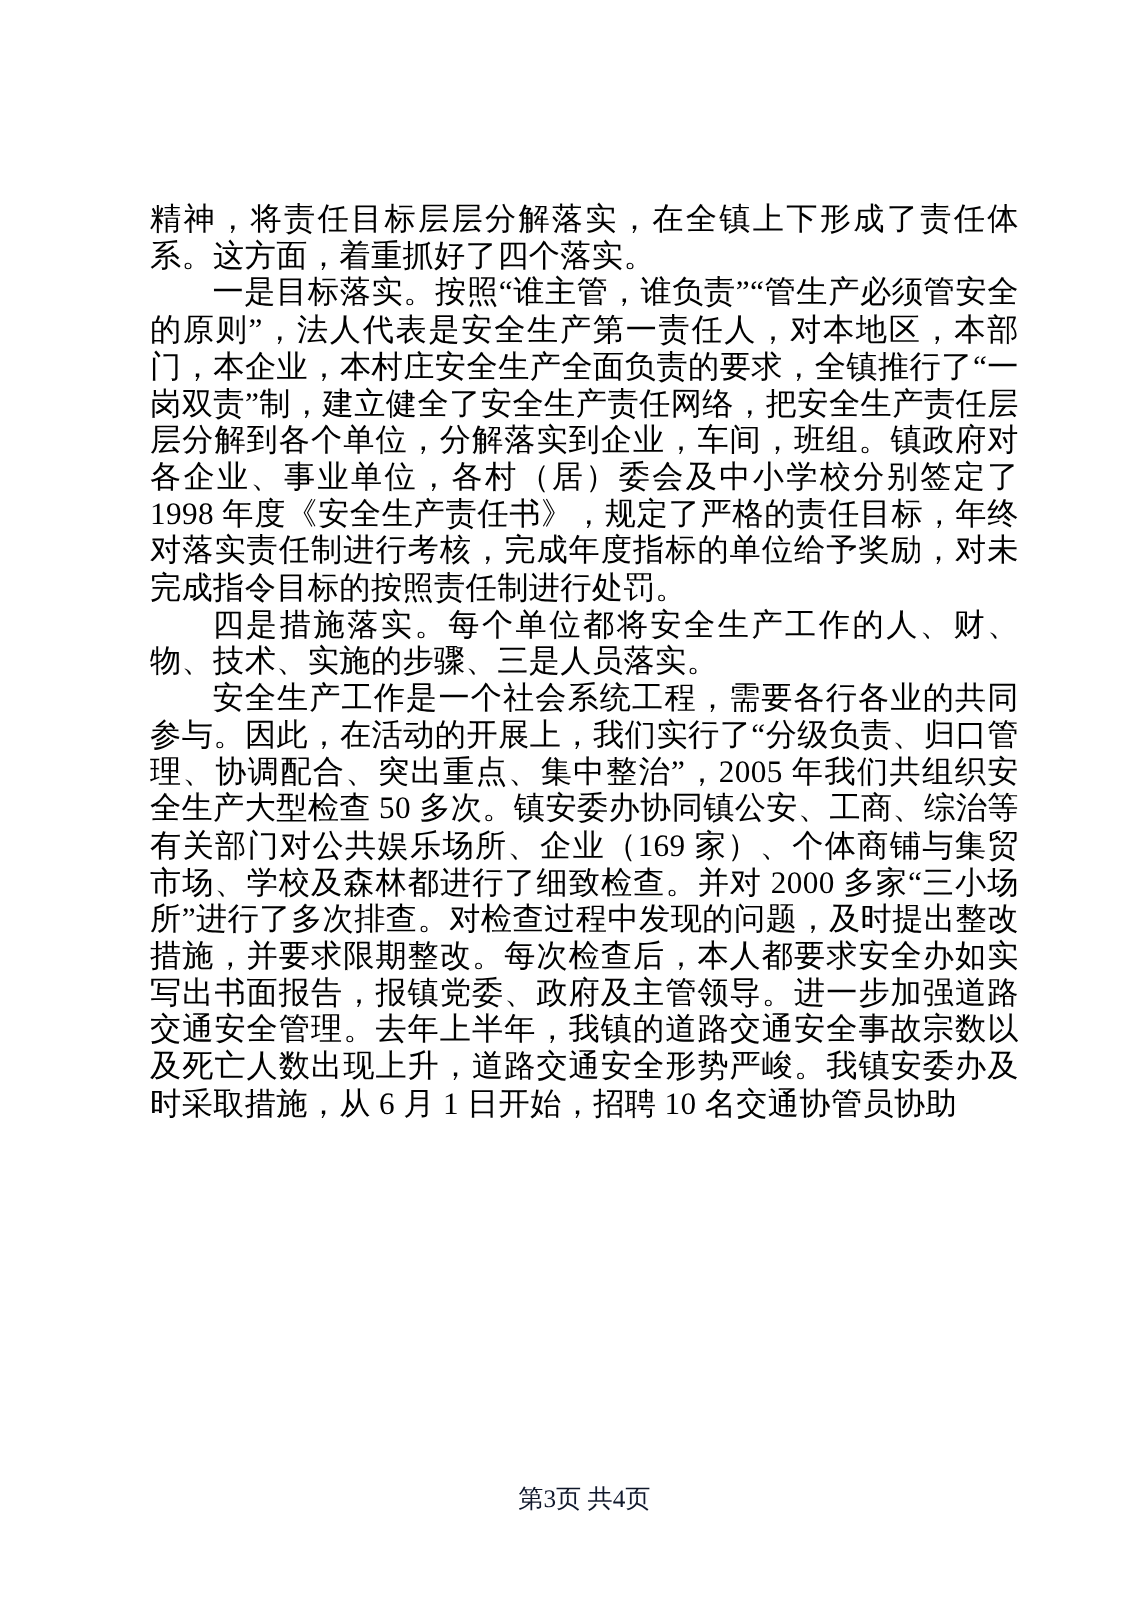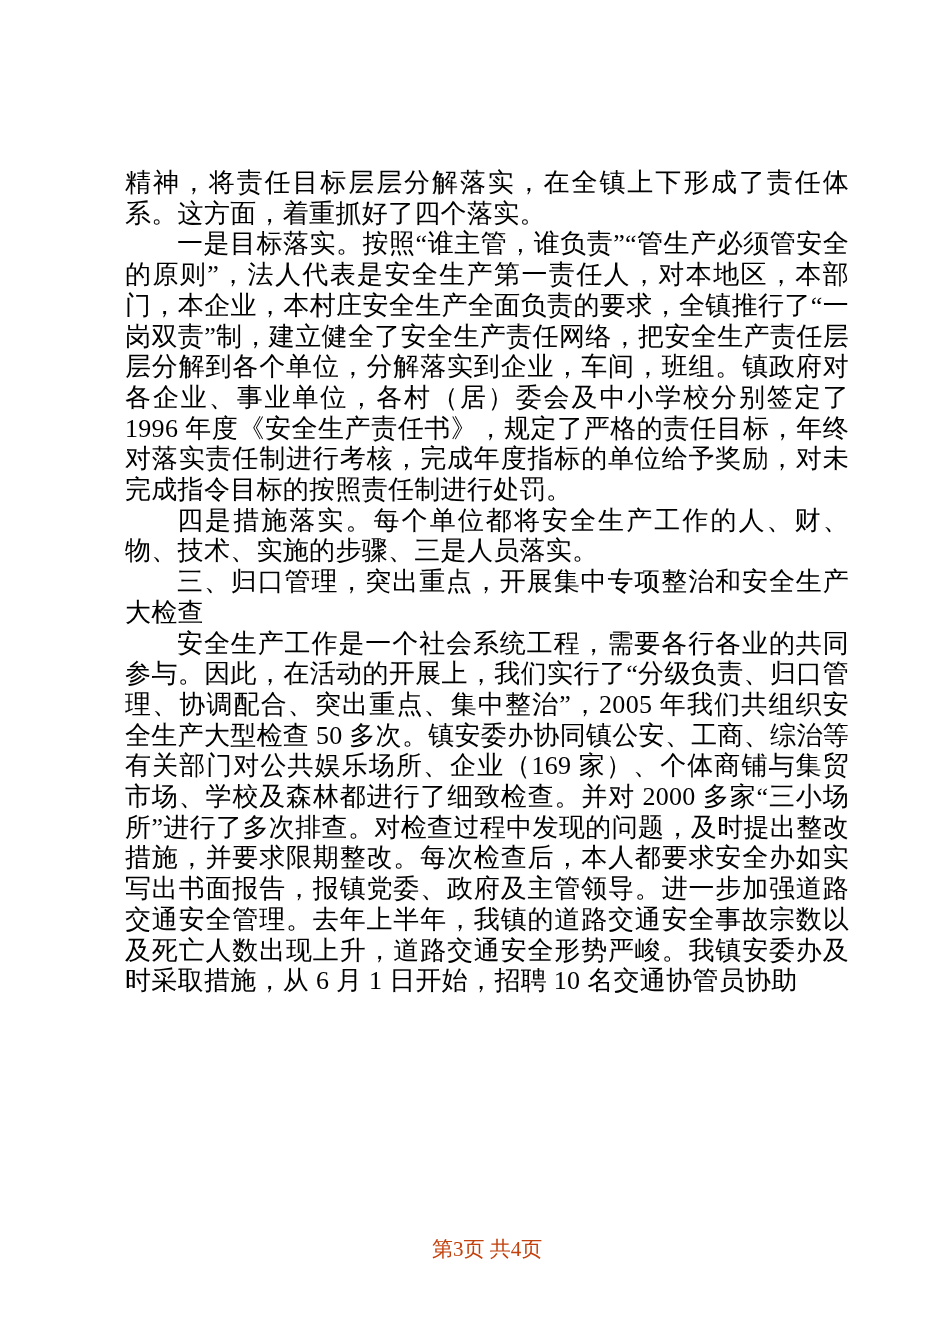--- a/index.html
+++ b/index.html
@@ -36,31 +36,30 @@
     text-indent: 2em;
   }
   .page-footer {
     position: absolute;
     left: 125px;
     top: 1236px;
     width: 724px;
     text-align: center;
     font-size: 21px;
     line-height: 26px;
-    color: #c2410c;
+    color: #0f172a;
   }
 </style>
 </head>
 <body>
 
 <div class="page">
 
   <div class="content">
     <p>精神，将责任目标层层分解落实，在全镇上下形成了责任体系。这方面，着重抓好了四个落实。</p>
-    <p class="indent">一是目标落实。按照“谁主管，谁负责”“管生产必须管安全的原则”，法人代表是安全生产第一责任人，对本地区，本部门，本企业，本村庄安全生产全面负责的要求，全镇推行了“一岗双责”制，建立健全了安全生产责任网络，把安全生产责任层层分解到各个单位，分解落实到企业，车间，班组。镇政府对各企业、事业单位，各村（居）委会及中小学校分别签定了 1996 年度《安全生产责任书》，规定了严格的责任目标，年终对落实责任制进行考核，完成年度指标的单位给予奖励，对未完成指令目标的按照责任制进行处罚。</p>
+    <p class="indent">一是目标落实。按照“谁主管，谁负责”“管生产必须管安全的原则”，法人代表是安全生产第一责任人，对本地区，本部门，本企业，本村庄安全生产全面负责的要求，全镇推行了“一岗双责”制，建立健全了安全生产责任网络，把安全生产责任层层分解到各个单位，分解落实到企业，车间，班组。镇政府对各企业、事业单位，各村（居）委会及中小学校分别签定了 1998 年度《安全生产责任书》，规定了严格的责任目标，年终对落实责任制进行考核，完成年度指标的单位给予奖励，对未完成指令目标的按照责任制进行处罚。</p>
     <p class="indent">四是措施落实。每个单位都将安全生产工作的人、财、物、技术、实施的步骤、三是人员落实。</p>
-    <p class="indent">三、归口管理，突出重点，开展集中专项整治和安全生产大检查</p>
     <p class="indent">安全生产工作是一个社会系统工程，需要各行各业的共同参与。因此，在活动的开展上，我们实行了“分级负责、归口管理、协调配合、突出重点、集中整治”，2005 年我们共组织安全生产大型检查 50 多次。镇安委办协同镇公安、工商、综治等有关部门对公共娱乐场所、企业（169 家）、个体商铺与集贸市场、学校及森林都进行了细致检查。并对 2000 多家“三小场所”进行了多次排查。对检查过程中发现的问题，及时提出整改措施，并要求限期整改。每次检查后，本人都要求安全办如实写出书面报告，报镇党委、政府及主管领导。进一步加强道路交通安全管理。去年上半年，我镇的道路交通安全事故宗数以及死亡人数出现上升，道路交通安全形势严峻。我镇安委办及时采取措施，从 6 月 1 日开始，招聘 10 名交通协管员协助</p>
   </div>
 
   <div class="page-footer">第3页 共4页</div>
 
 </div>
 
 </body></html>

